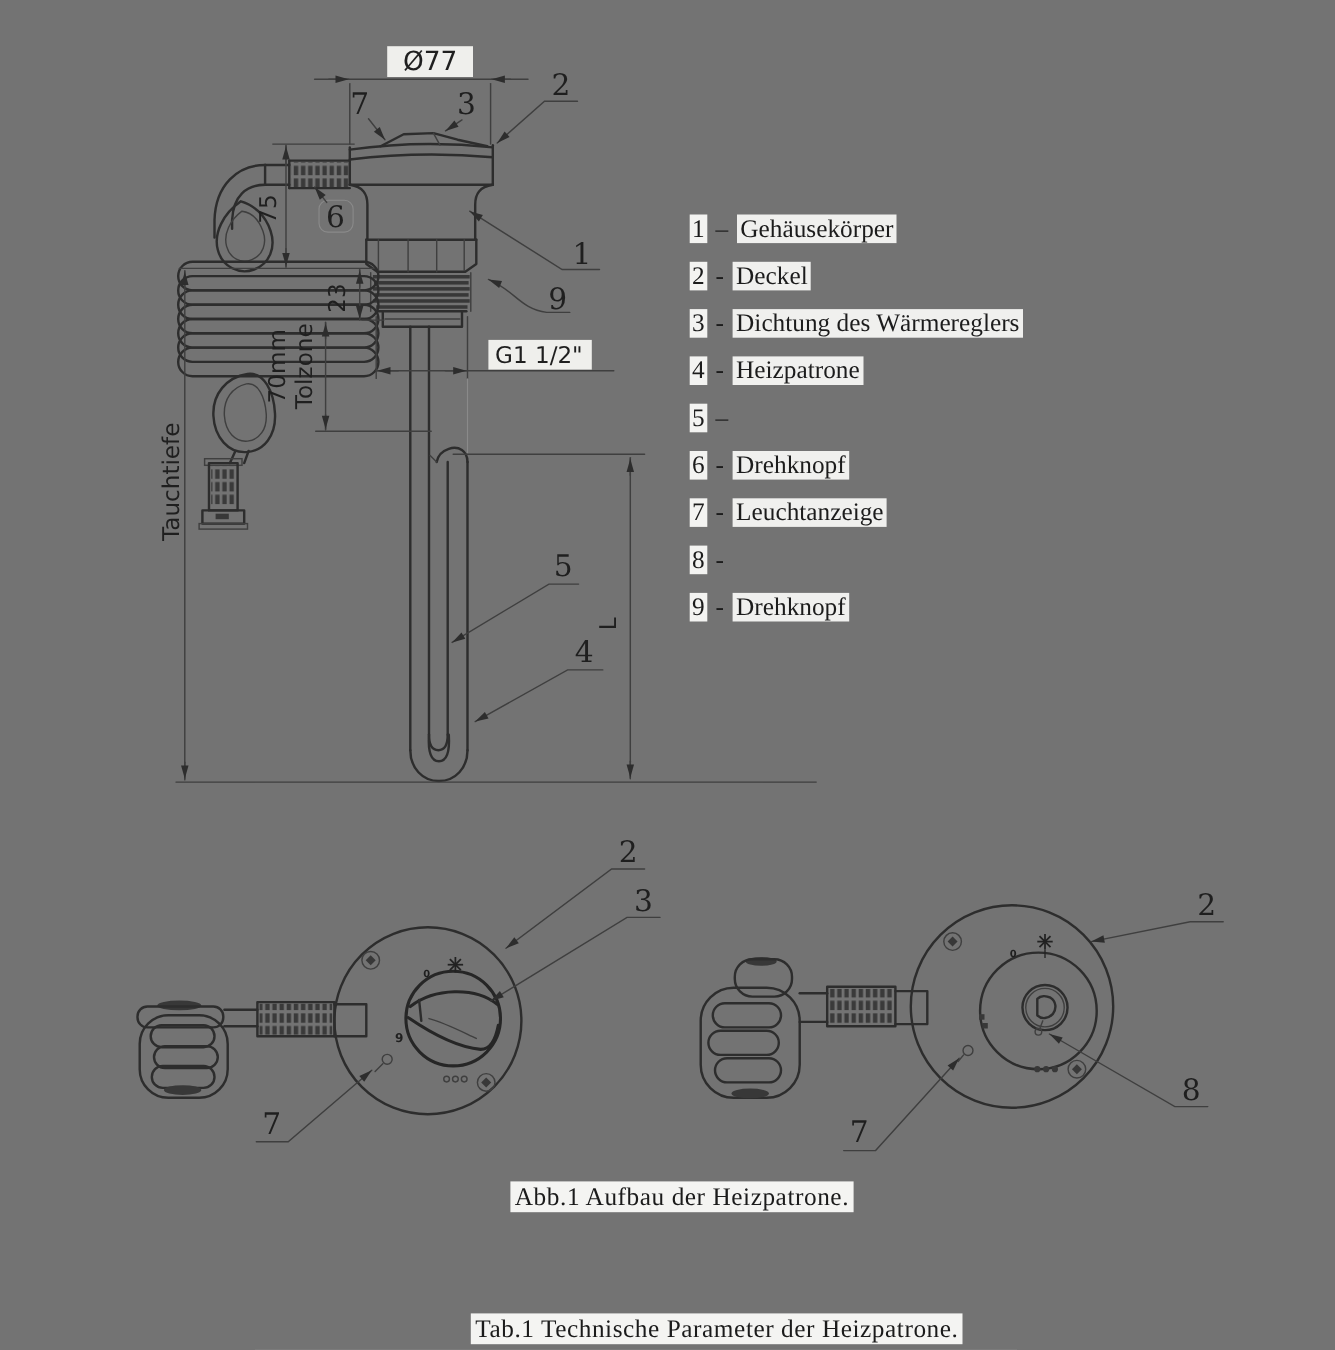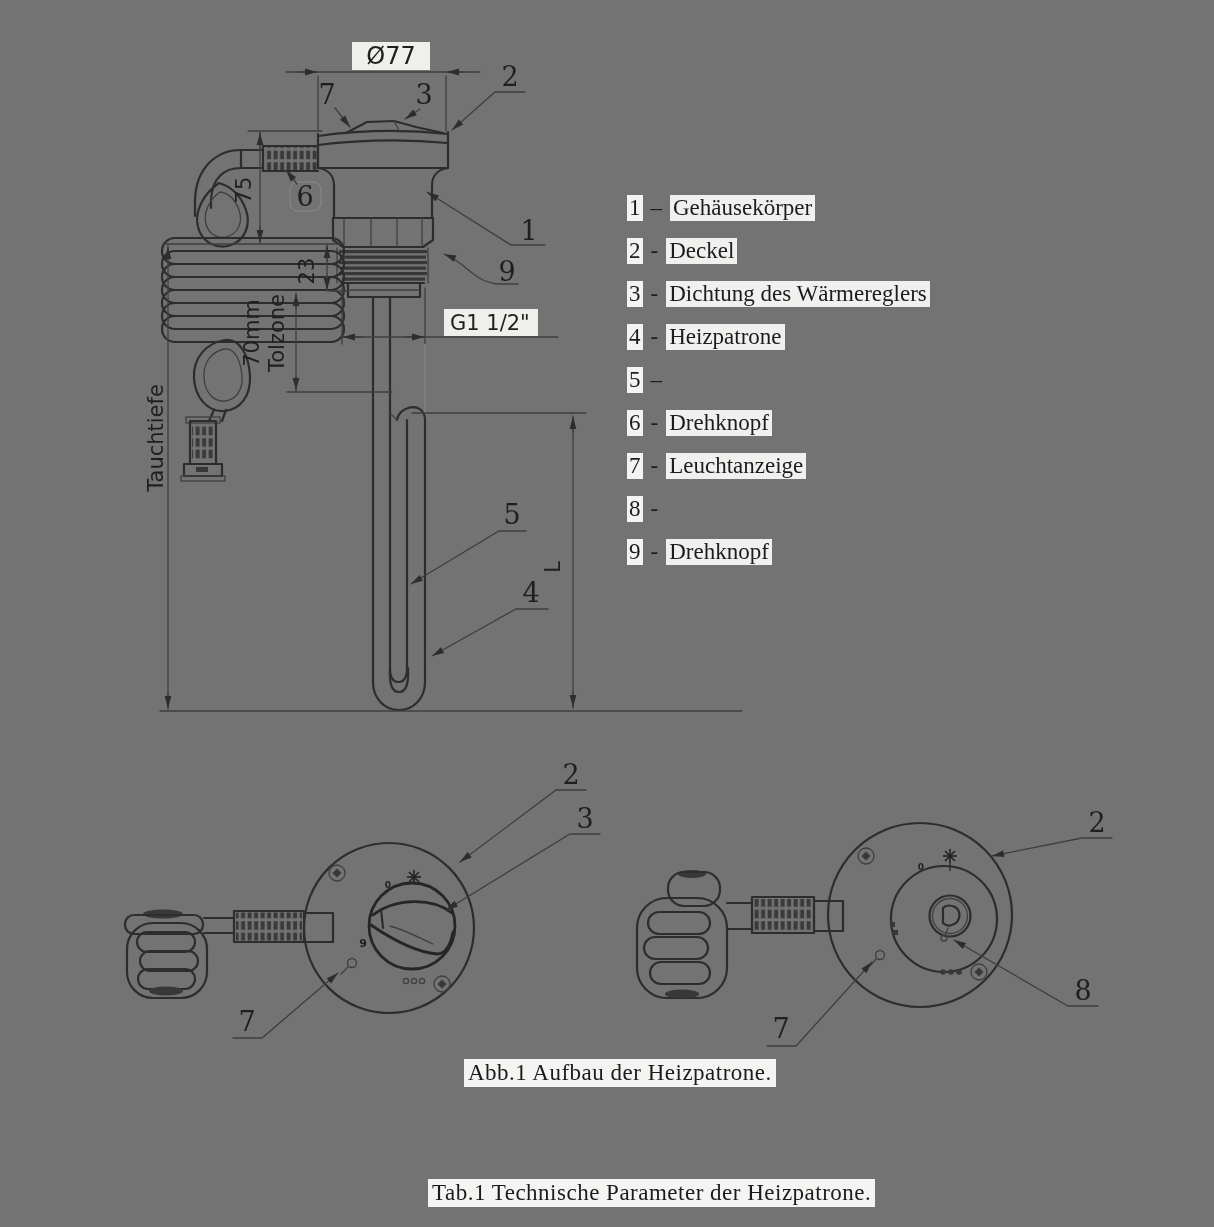--- a/index.html
+++ b/index.html
@@ -21,21 +21,21 @@
   .tiny2{font-family:"DejaVu Sans",sans-serif;font-size:11px;font-weight:bold;}
   
   .legend{position:absolute;left:627px;top:186px;color:#1c1c1c;
           font-family:"Liberation Serif",serif;font-size:23px;}
   .legend-item{height:43px;display:flex;align-items:center;white-space:nowrap;}
   .legend-item .sep{margin:0 8px;}
   .legend-item .lbl{background:#f0f0ee;padding:0 3px;}
   .legend-item .num{background:#f3f3f1;padding:0 2px;}
   
   .caption{position:absolute;color:#1b1b1b;font-family:"Liberation Serif",serif;
-           background:#f4f4f2;padding:1px 4px;letter-spacing:0.5px;}
+           background:#f4f4f2;padding:1px 4px;letter-spacing:0.5px;margin-top:15px;}
   .cap-abb{left:464px;top:1059px;font-size:23px;}
   .cap-tab{left:428px;top:1179px;font-size:23px;}
 </style>
 </head>
 <body>
 
 <div class="page">
 
 <svg width="1214" height="1227" viewBox="0 0 1214 1227">
   <defs>

